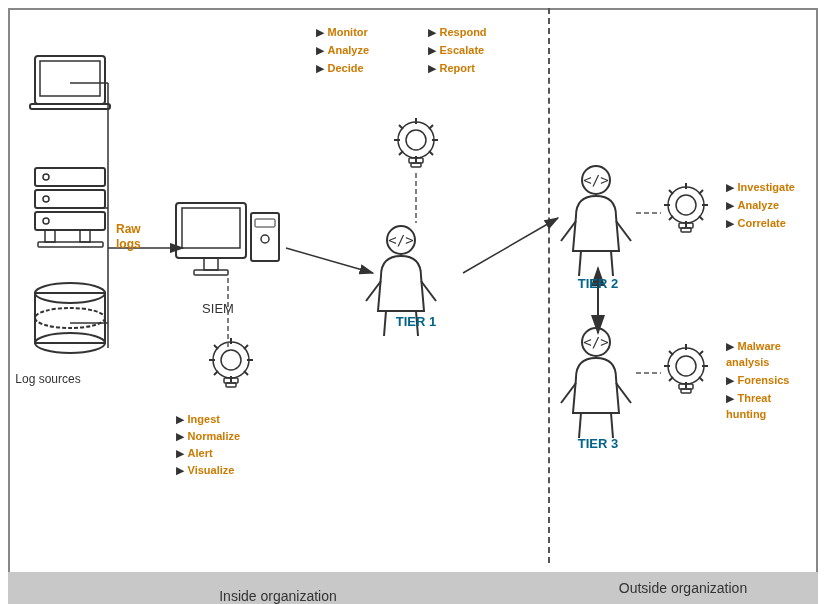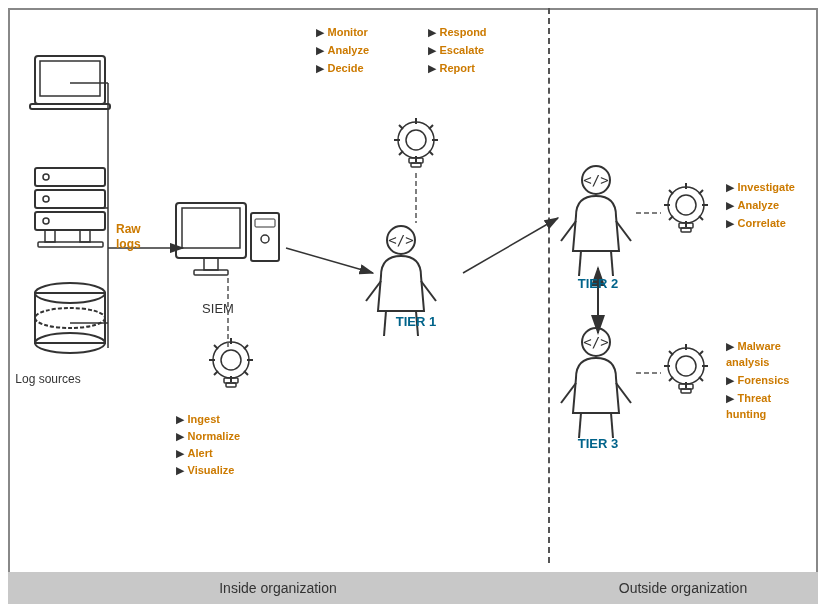--- a/index.html
+++ b/index.html
@@ -38,20 +38,21 @@
       display: flex;
       align-items: center;
       justify-content: center;
       font-size: 14px;
       color: #333;
       background: #c8c8c8;
     }
     .section-inside {
       left: 8px;
       width: 540px;
+      align-items: flex-end;
     }
     .section-outside {
       left: 548px;
       width: 270px;
     }
 
     
     .diagram-svg {
       position: absolute;
       top: 8px; left: 8px;

